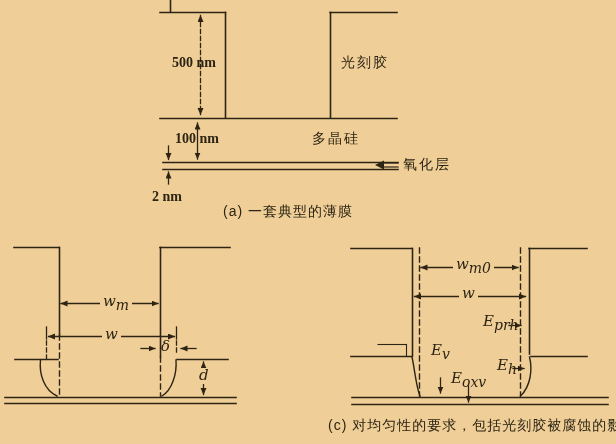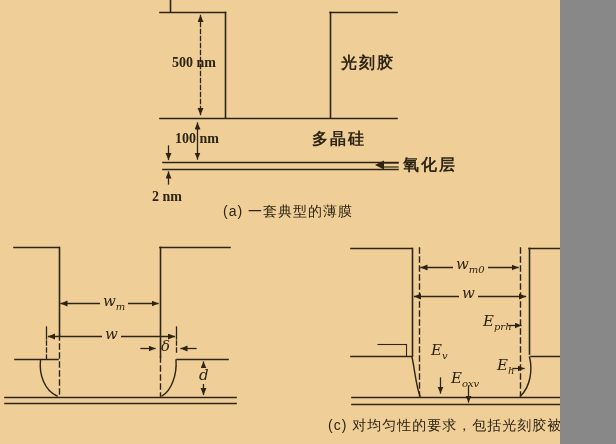--- a/index.html
+++ b/index.html
@@ -3,51 +3,51 @@
 <meta charset="utf-8">
 <style>
   :root{
     --bg:#efcf97;
     --ink:#2d2414;
   }
   html,body{margin:0;padding:0;}
   body{background:#888;}
   .canvas{
     position:relative;
-    width:560px;height:444px;
+    width:616px;height:444px;
     background:var(--bg);
     overflow:hidden;
     font-family:"Liberation Serif", serif;
   }
   svg{position:absolute;left:0;top:0;}
   .lbl{
     position:absolute;
     color:var(--ink);
     white-space:nowrap;
     line-height:1.05;
     user-select:none;
   }
   .cn{
     font-family:"Liberation Sans", sans-serif;
-    font-weight:bold;
-    font-size:16px;
+    font-weight:normal;
+    font-size:14px;
     letter-spacing:2px;
   }
   .num{
     font-family:"Liberation Serif", serif;
     font-weight:bold;
     font-size:14px;
   }
   .math{
     font-family:"DejaVu Serif", serif;
     font-style:italic;
     font-size:15px;
   }
   .math sub{
-    font-size:10px;
+    font-size:14px;
     font-style:italic;
     letter-spacing:0;
   }
   .mask{
     background:var(--bg);
     padding:0 3px;
   }
   .caption{
     font-family:"Liberation Sans", sans-serif;
     font-weight:normal;

